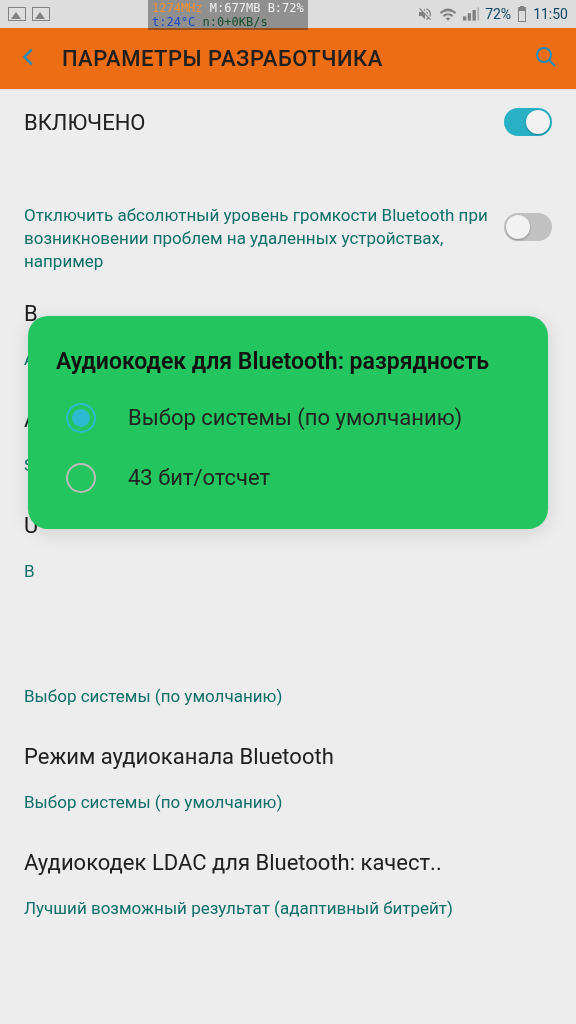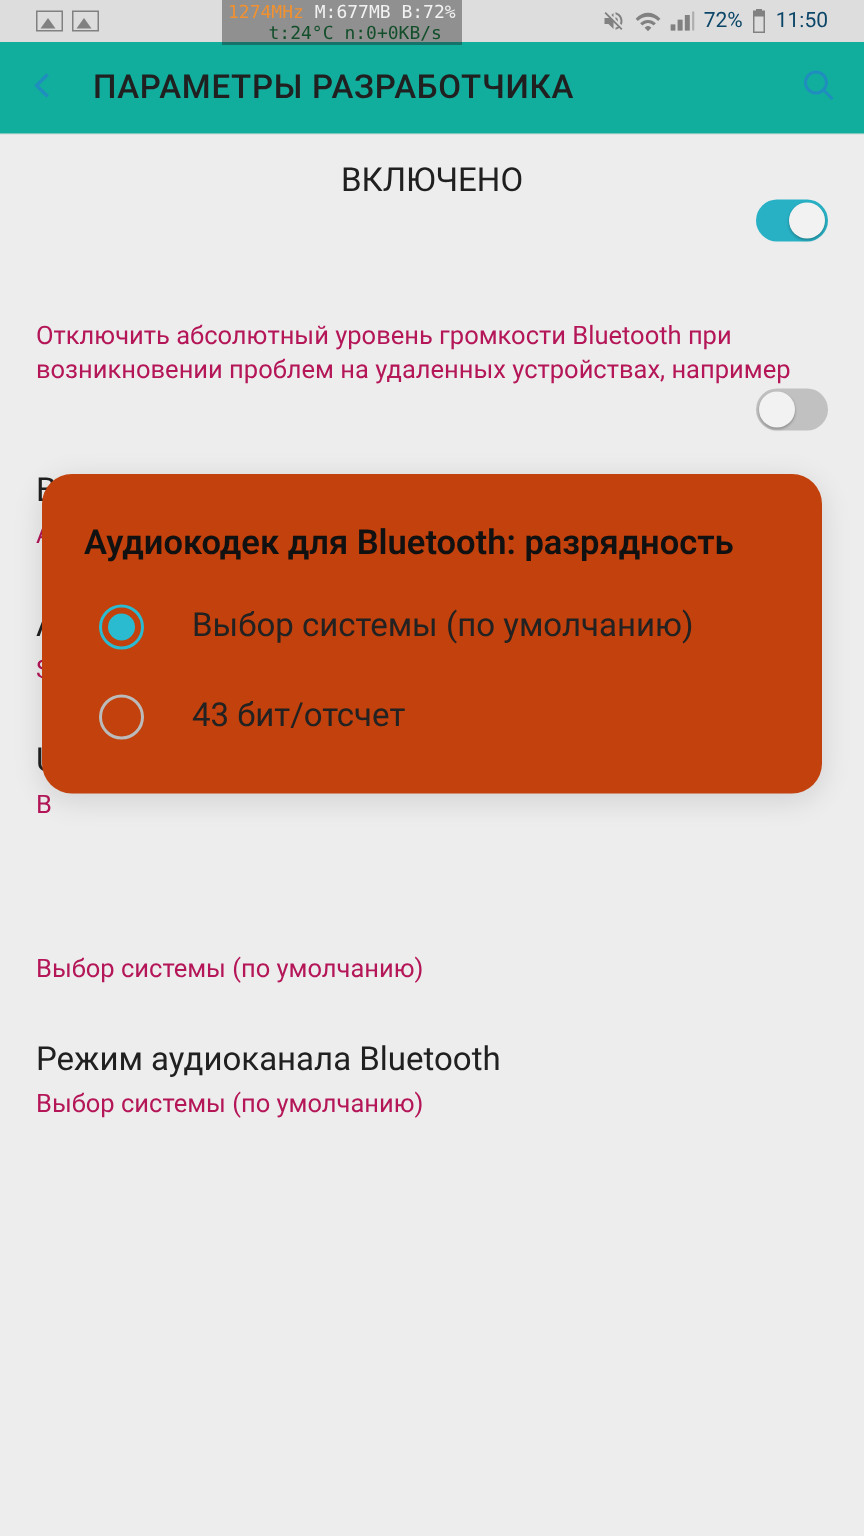--- a/index.html
+++ b/index.html
@@ -1,44 +1,44 @@
 <!DOCTYPE html>
 <html><head>
 <meta charset="utf-8">
 <style>
   * { box-sizing: border-box; margin: 0; padding: 0; }
   html, body { width: 576px; height: 1024px; font-family: -apple-system, Roboto, "Helvetica Neue", Arial, sans-serif; background: #fafafa; overflow: hidden; }
-  .status-bar { height: 28px; background: #e9e9e9; display: flex; align-items: center; padding: 0 24px; font-size: 13px; color: #666; }
+  .status-bar { height: 28px; background: #e9e9e9; display: flex; align-items: center; padding: 0 8px; font-size: 13px; color: #666; }
   .status-left { display: flex; gap: 6px; align-items: center; }
   .overlay-monitor { position: absolute; left: 148px; top: 0; font-size: 12px; line-height: 14px; font-family: monospace; background: rgba(30,30,30,0.4); padding: 1px 4px; }
   .overlay-monitor .cpu { color: #ff9933; }
   .overlay-monitor .mem { color: #fff; }
-  .overlay-monitor .temp { color: #14532d; margin-left: 27px; }
+  .overlay-monitor .temp { color: #1d4ed8; }
   .overlay-monitor .net { color: #14532d; }
   .status-right { margin-left: auto; display: flex; gap: 6px; align-items: center; color: #0c4a6e; font-size: 14px; }
   .status-right span { display: inline-flex; align-items: center; }
-  .app-bar { height: 62px; display: flex; align-items: center; padding: 0 18px; background: #14b8a6; border-bottom: 1px solid #eee; }
+  .app-bar { height: 62px; display: flex; align-items: center; padding: 0 18px; background: #f97316; border-bottom: 1px solid #eee; }
   .back-icon svg { width: 22px; height: 22px; }
   .app-title { margin-left: 22px; font-size: 22px; font-weight: 500; color: #222; letter-spacing: 0.5px; }
   .search-icon { margin-left: auto; }
   .search-icon svg { width: 24px; height: 24px; }
   .section { background: #fafafa; margin-bottom: 10px; padding: 0; }
   .row { padding: 18px 24px; }
-  .row-flex { display: flex; align-items: center; flex-direction: column; }
+  .row-flex { display: flex; align-items: center; }
   .row-title { font-size: 22px; color: #222; }
-  .row-sub { font-size: 17px; color: #be185d; margin-top: 6px; line-height: 1.35; }
+  .row-sub { font-size: 17px; color: #0f766e; margin-top: 22px; line-height: 1.35; }
   .toggle { margin-left: auto; width: 48px; height: 28px; border-radius: 14px; position: relative; }
   .toggle-on { background: #2bbbd0; }
   .toggle-off { background: #ccc; }
   .toggle-knob { position: absolute; width: 24px; height: 24px; background: #fff; border-radius: 50%; top: 2px; box-shadow: 0 1px 2px rgba(0,0,0,0.3); }
   .toggle-on .toggle-knob { right: 2px; }
   .toggle-off .toggle-knob { left: 2px; }
 
   .dialog-backdrop { position: absolute; left: 0; top: 0; width: 576px; height: 1024px; background: rgba(0,0,0,0.05); }
-  .dialog { position: absolute; left: 28px; top: 316px; width: 520px; background: #c2410c; border-radius: 20px; padding: 30px 28px 36px 28px; box-shadow: 0 4px 20px rgba(0,0,0,0.12); }
+  .dialog { position: absolute; left: 28px; top: 316px; width: 520px; background: #22c55e; border-radius: 20px; padding: 30px 28px 36px 28px; box-shadow: 0 4px 20px rgba(0,0,0,0.12); }
   .dialog-title { font-size: 23px; font-weight: 600; color: #111; line-height: 1.35; margin-bottom: 26px; }
   .option-list { display: flex; flex-direction: column; gap: 30px; padding-left: 10px; }
   .option { display: flex; align-items: center; gap: 32px; }
   .radio { width: 30px; height: 30px; border: 2px solid #bbb; border-radius: 50%; position: relative; flex-shrink: 0; }
   .radio.selected { border-color: #2bbbd0; }
   .radio.selected::after { content: ""; position: absolute; width: 18px; height: 18px; background: #2bbbd0; border-radius: 50%; left: 4px; top: 4px; }
   .option-label { font-size: 22px; color: #222; line-height: 1.3; }
 
   .bg-rows { position: absolute; left: 0; top: 90px; width: 576px; }
   .pic-icon { width:18px; height:14px; border:1px solid #888; position:relative; display:inline-block; }
@@ -135,20 +135,24 @@
       <div class="row-title">U</div>
       <div class="row-sub">B</div>
     </div>
     <div class="row" style="padding-top:62px">
       <div class="row-sub">Выбор системы (по умолчанию)</div>
     </div>
     <div class="row">
       <div class="row-title">Режим аудиоканала Bluetooth</div>
       <div class="row-sub">Выбор системы (по умолчанию)</div>
     </div>
+    <div class="row">
+      <div class="row-title">Аудиокодек LDAC для Bluetooth: качест..</div>
+      <div class="row-sub">Лучший возможный результат (адаптивный битрейт)</div>
+    </div>
   </div>
 </div>
 
 <div class="dialog-backdrop"></div>
 <div class="dialog">
   <div class="dialog-title">Аудиокодек для Bluetooth: разрядность</div>
   <div class="option-list">
     <div class="option">
       <div class="radio selected"></div>
       <div class="option-label">Выбор системы (по умолчанию)</div>

